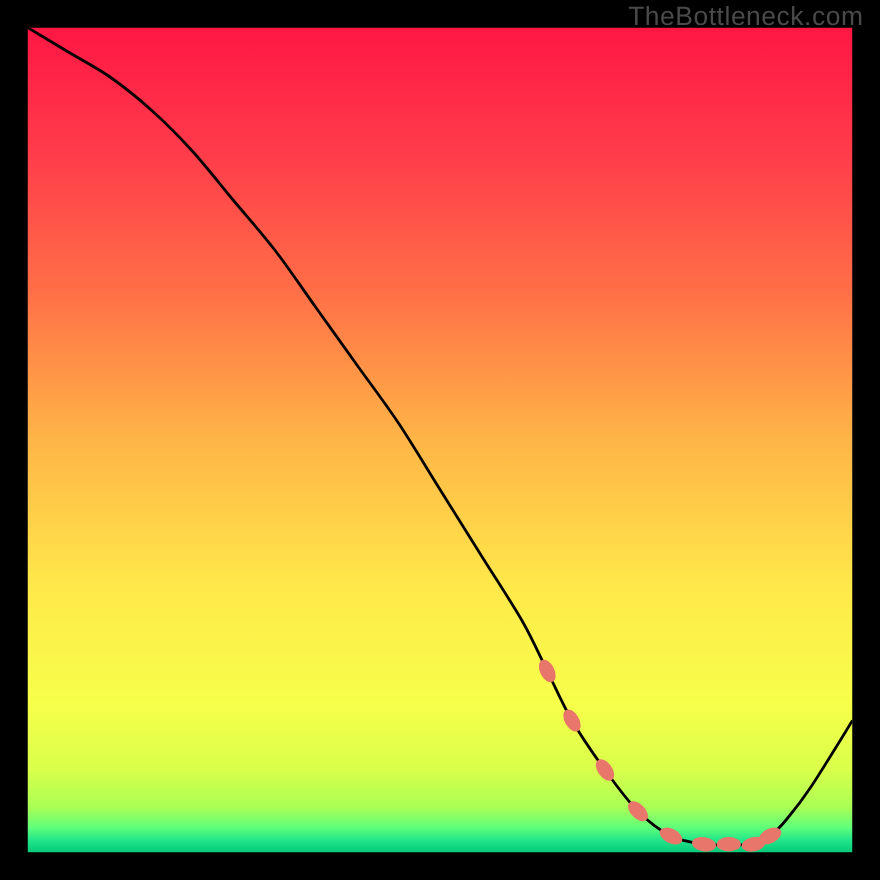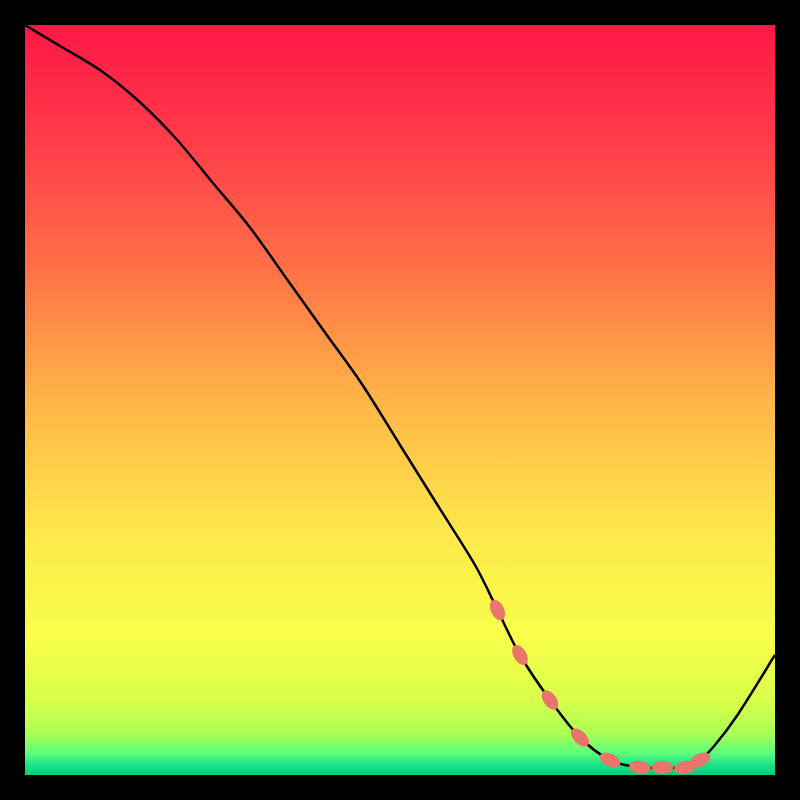--- a/index.html
+++ b/index.html
@@ -46,20 +46,21 @@
     left: 0;
     top: 0;
     width: 750px;
     height: 750px;
   }
 </style>
 </head>
 <body>
 
 <div class="container">
+  <div class="watermark">TheBottleneck.com</div>
   <div class="plot-area">
     <svg class="gradient-svg" viewBox="0 0 750 750" preserveAspectRatio="none">
       <defs>
         <linearGradient id="bgGrad" x1="0" y1="0" x2="0" y2="1">
             <stop offset="0%" stop-color="#ff1744"></stop>
             <stop offset="15%" stop-color="#ff3b4a"></stop>
             <stop offset="32%" stop-color="#ff6f47"></stop>
             <stop offset="50%" stop-color="#ffb547"></stop>
             <stop offset="68%" stop-color="#ffe94a"></stop>
             <stop offset="82%" stop-color="#f6ff4a"></stop>

